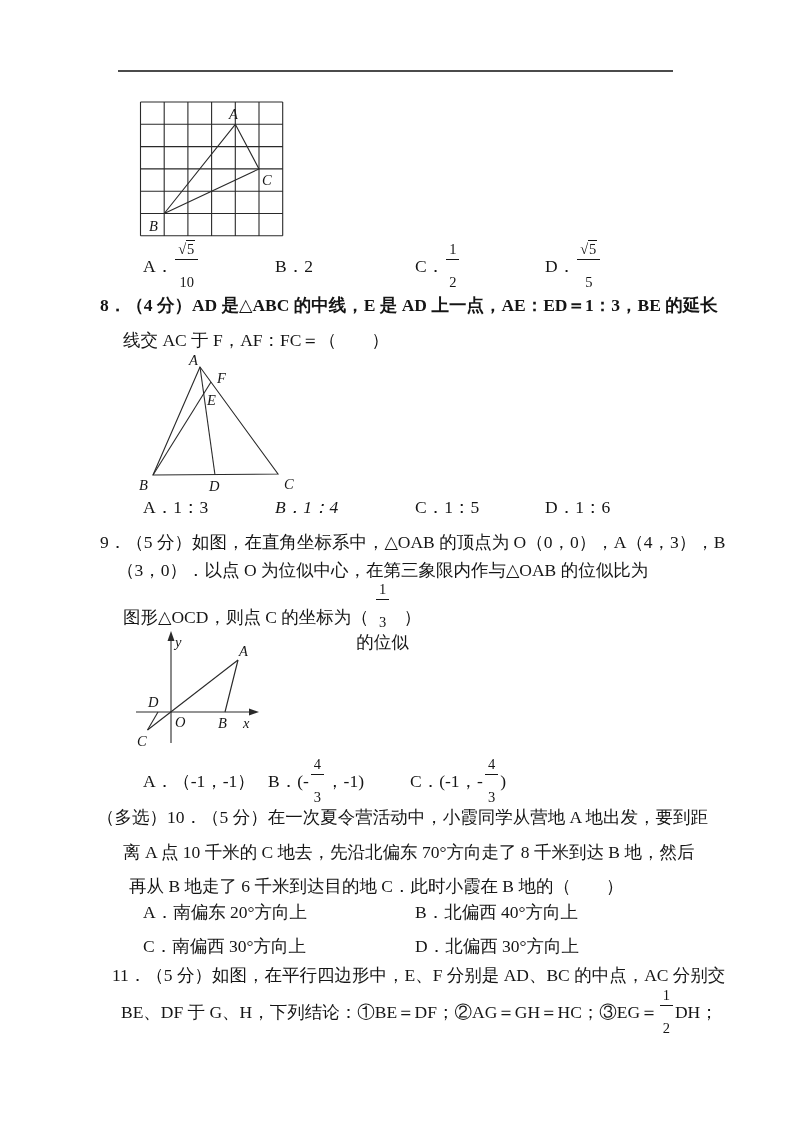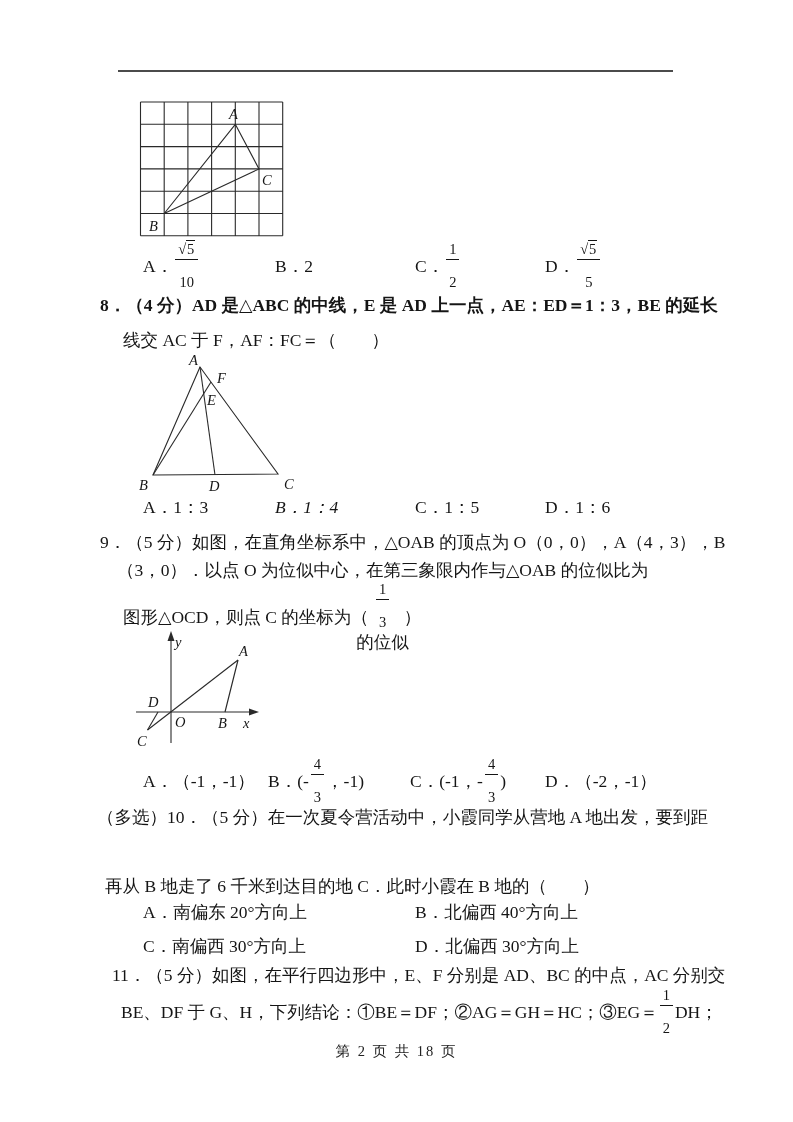--- a/index.html
+++ b/index.html
@@ -127,37 +127,34 @@
     <span>，-1)</span>
   </div>
   <div class="choice-cell" style="left:410px;top:757px;height:48px;">
     <span>C．(-1，-</span>
     <span class="frac">
       <span class="num">4</span>
       <span class="den">3</span>
     </span>
     <span>)</span>
   </div>
-  <div class="choice-cell" style="left:545px;top:757px;height:48px;">
-    <span>D．（-2，-1）</span>
-  </div>
 
   <div class="abs tline" style="left:97px;top:806px;">（多选）10．（5 分）在一次夏令营活动中，小霞同学从营地 A 地出发，要到距</div>
-  <div class="abs tline" style="left:105px;top:875px;">再从 B 地走了 6 千米到达目的地 C．此时小霞在 B 地的（　　）</div>
+  <div class="abs tline" style="left:123px;top:841px;">离 A 点 10 千米的 C 地去，先沿北偏东 70°方向走了 8 千米到达 B 地，然后</div>
+  <div class="abs tline" style="left:129px;top:875px;">再从 B 地走了 6 千米到达目的地 C．此时小霞在 B 地的（　　）</div>
 
   <div class="abs tline" style="left:143px;top:901px;">A．南偏东 20°方向上</div>
   <div class="abs tline" style="left:415px;top:901px;">B．北偏西 40°方向上</div>
   <div class="abs tline" style="left:143px;top:935px;">C．南偏西 30°方向上</div>
   <div class="abs tline" style="left:415px;top:935px;">D．北偏西 30°方向上</div>
 
   <div class="abs tline" style="left:112px;top:964px;">11．（5 分）如图，在平行四边形中，E、F 分别是 AD、BC 的中点，AC 分别交</div>
   <div class="abs flexline" style="left:121px;top:990px;height:44px;font-size:17.5px;">
     <span>BE、DF 于 G、H，下列结论：①BE＝DF；②AG＝GH＝HC；③EG＝</span>
     <span class="frac">
       <span class="num">1</span>
       <span class="den">2</span>
     </span>
     <span>DH；</span>
   </div>
 
-  <div class="footer">第 2 页 共 18 页</div>
 
 </div>
 
 </body></html>

